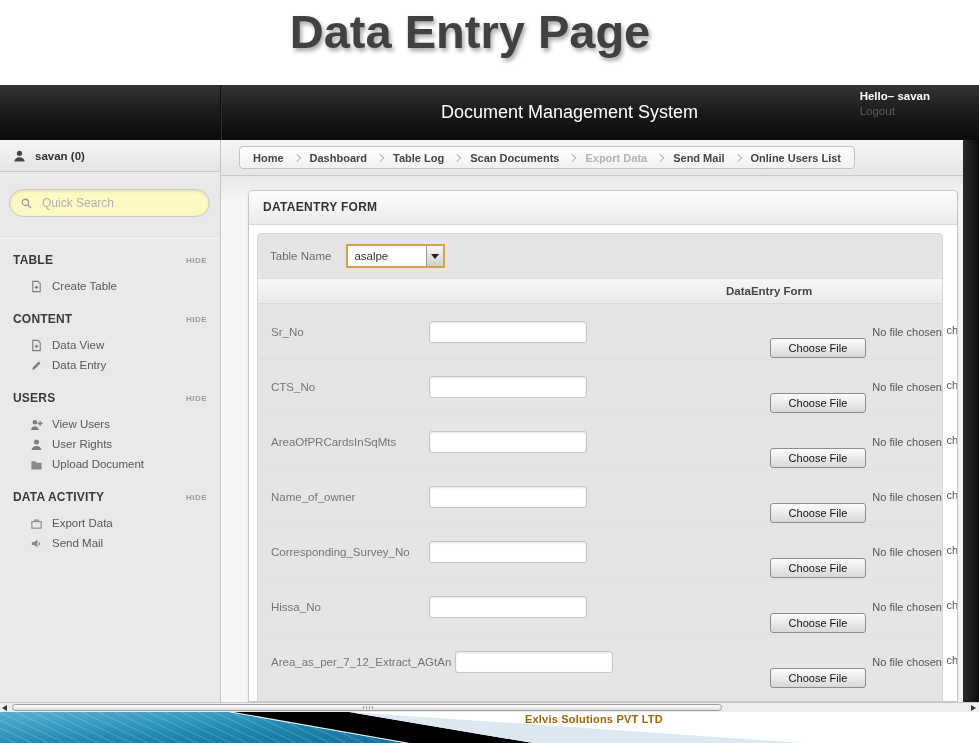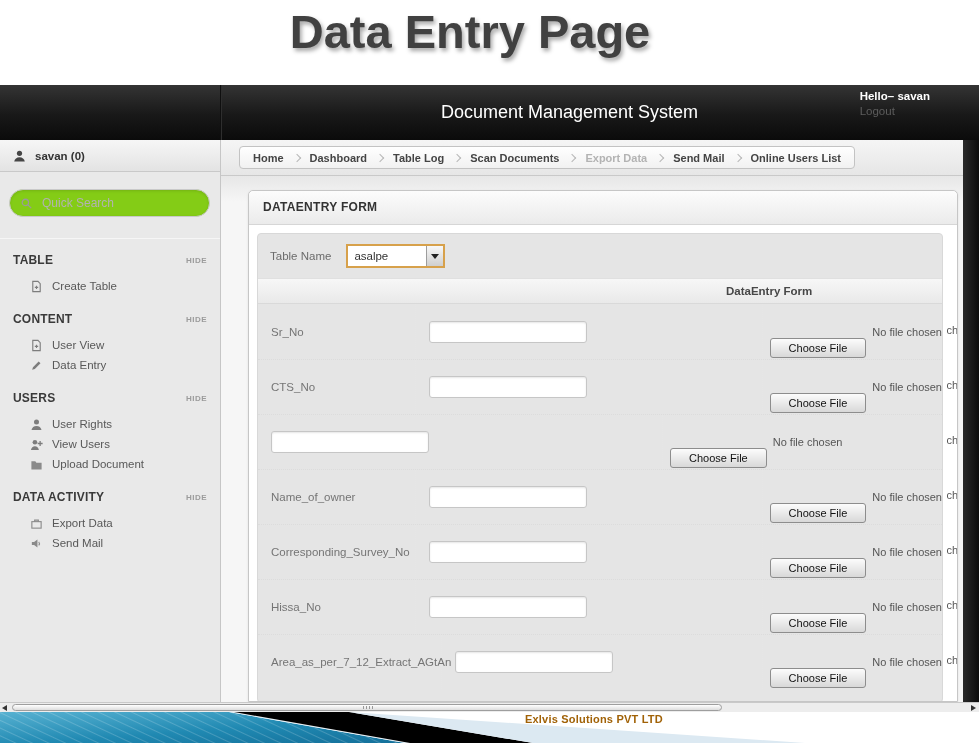--- a/index.html
+++ b/index.html
@@ -22,21 +22,21 @@
   .hdr-greet{color:#fff;font-size:11.5px;font-weight:bold;}
   .hdr-logout{color:#5c5c5c;font-size:11.5px;margin-top:3px;cursor:pointer;}
 
   
   .sidebar{position:absolute;top:140px;left:0;width:221px;height:562px;
     background:#e9e9e9;border-right:1px solid #c6c6c6;}
   .user-bar{height:32px;display:flex;align-items:center;gap:9px;padding-left:13px;
     background:linear-gradient(#f6f6f6,#e3e3e3);border-bottom:1px solid #c9c9c9;
     font-size:11.5px;font-weight:bold;color:#333;}
   .search-wrap{padding:17px 10px 21px 9px;}
-  .search-box{height:28px;background:#84cc16;border:1px solid #c9c9c9;border-radius:15px;
+  .search-box{height:28px;background:#fef9c3;border:1px solid #c9c9c9;border-radius:15px;
     box-shadow:inset 0 1px 3px rgba(0,0,0,.13);display:flex;align-items:center;
     gap:7px;padding-left:10px;}
   .search-box input{border:none;outline:none;background:transparent;font-size:12px;
     color:#444;width:160px;}
   .search-box input::placeholder{color:#b2b2b2;}
   .sb-divider{height:1px;background:#d2d2d2;border-bottom:1px solid #f6f6f6;margin:0 0 2px 0;}
   .sb-sec{padding:12px 13px 2px 13px;}
   .sb-sec-hd{display:flex;justify-content:space-between;align-items:center;}
   .sb-sec-title{font-size:12px;font-weight:bold;color:#3a3a3a;letter-spacing:.2px;}
   .sb-hide{font-size:8px;font-weight:bold;color:#9b9b9b;letter-spacing:.5px;cursor:pointer;}
@@ -181,56 +181,56 @@
             <span class="sb-hide">HIDE</span>
           </div>
           <div class="sb-items">
             <div class="sb-item">
               <span class="sb-ico">
                 <svg viewBox="0 0 14 14" width="13" height="13">
                   <path d="M3 1.5h5.6l2.4 2.4v8.6H3z" fill="none" stroke="#7d7d7d" stroke-width="1.2"></path>
                   <path d="M7 6.2v3.6M5.2 8h3.6" stroke="#7d7d7d" stroke-width="1.2" fill="none"></path>
                 </svg>
               </span>
-              <span class="sb-item-label">User View</span>
+              <span class="sb-item-label">Data View</span>
             </div>
             <div class="sb-item">
               <span class="sb-ico">
                 <svg viewBox="0 0 14 14" width="13" height="13">
                   <path d="M2.3 11.7l.9-2.9 6.1-6.1 2 2-6.1 6.1-2.9.9z" fill="#7d7d7d"></path>
                 </svg>
               </span>
               <span class="sb-item-label">Data Entry</span>
             </div>
           </div>
         </div>
         <div class="sb-sec">
           <div class="sb-sec-hd">
             <span class="sb-sec-title">USERS</span>
             <span class="sb-hide">HIDE</span>
           </div>
           <div class="sb-items">
             <div class="sb-item">
               <span class="sb-ico">
                 <svg viewBox="0 0 14 14" width="13" height="13">
-                  <circle cx="7" cy="4.2" r="2.7" fill="#7d7d7d"></circle>
-                  <path d="M1.6 13c.4-2.9 2.6-4.5 5.4-4.5s5 1.6 5.4 4.5z" fill="#7d7d7d"></path>
-                </svg>
-              </span>
-              <span class="sb-item-label">User Rights</span>
-            </div>
-            <div class="sb-item">
-              <span class="sb-ico">
-                <svg viewBox="0 0 14 14" width="13" height="13">
                   <circle cx="5.3" cy="4.6" r="2.5" fill="#7d7d7d"></circle>
                   <path d="M1 13c.4-2.7 2.2-4.2 4.3-4.2s3.9 1.5 4.3 4.2z" fill="#7d7d7d"></path>
                   <path d="M10.2 3.2h1.4v2h2v1.4h-2v2h-1.4v-2h-2V5.2h2z" fill="#7d7d7d"></path>
                 </svg>
               </span>
               <span class="sb-item-label">View Users</span>
+            </div>
+            <div class="sb-item">
+              <span class="sb-ico">
+                <svg viewBox="0 0 14 14" width="13" height="13">
+                  <circle cx="7" cy="4.2" r="2.7" fill="#7d7d7d"></circle>
+                  <path d="M1.6 13c.4-2.9 2.6-4.5 5.4-4.5s5 1.6 5.4 4.5z" fill="#7d7d7d"></path>
+                </svg>
+              </span>
+              <span class="sb-item-label">User Rights</span>
             </div>
             <div class="sb-item">
               <span class="sb-ico">
                 <svg viewBox="0 0 14 14" width="13" height="13">
                   <path d="M1.5 3.6h4.2l1.2 1.5h5.6v7.3H1.5z" fill="#8a8a8a"></path>
                 </svg>
               </span>
               <span class="sb-item-label">Upload Document</span>
             </div>
           </div>
@@ -312,20 +312,21 @@
             <div class="c-label">CTS_No</div>
             <div class="c-mid">
               <input class="row-input" type="text" style="">
             </div>
             <div class="c-file">
               <button class="cf-btn">Choose File</button>
               <span class="nofile">No file chosen</span>
             </div>
           </div>
           <div class="frow">
+            <div class="c-label">AreaOfPRCardsInSqMts</div>
             <div class="c-mid">
               <input class="row-input" type="text" style="">
             </div>
             <div class="c-file">
               <button class="cf-btn">Choose File</button>
               <span class="nofile">No file chosen</span>
             </div>
           </div>
           <div class="frow">
             <div class="c-label">Name_of_owner</div>

